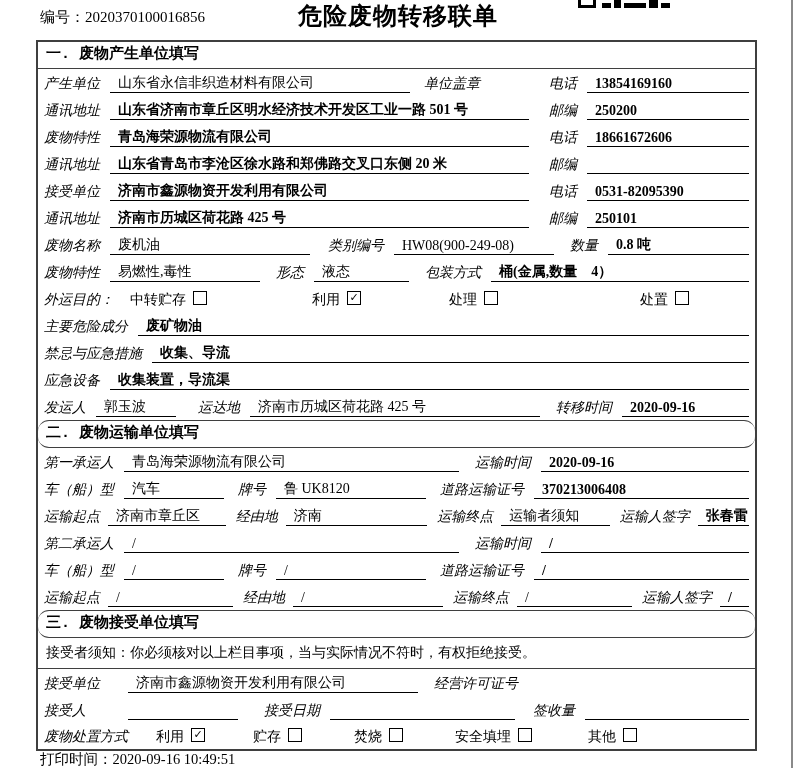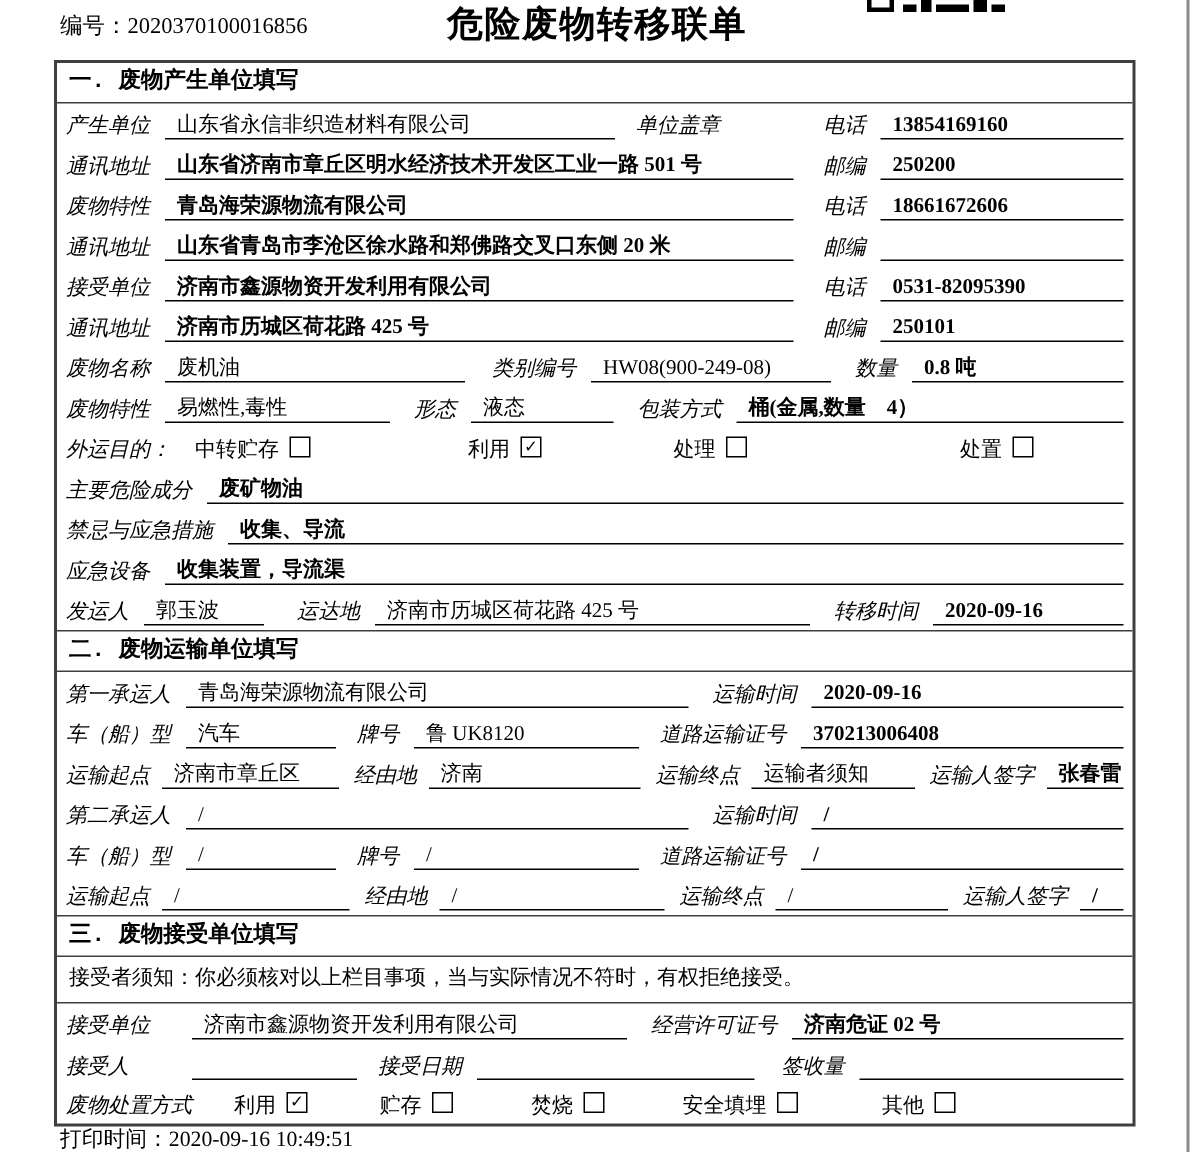--- a/index.html
+++ b/index.html
@@ -26,21 +26,21 @@
 
   .form{
     position:absolute;left:36px;top:40px;width:721px;
     border:2px solid #3f3f3f;box-sizing:border-box;background:#fff;
   }
   .sec-title{
     height:26px;line-height:26px;padding-left:8px;
     font-family:Liberation Mono, monospace;font-weight:bold;font-size:15px;
     border-bottom:1.5px solid #3f3f3f;
   }
-  .sec-title.mid{border-top:1.5px solid #3f3f3f;}
+  .sec-title.mid{border-top:1.5px solid #3f3f3f;border-radius:11px;}
   .notice{height:32px;line-height:32px;padding-left:8px;border-bottom:1.5px solid #3f3f3f;white-space:nowrap;}
   .row{display:flex;align-items:flex-end;height:24px;padding:0 6px 3px 6px;box-sizing:content-box;white-space:nowrap;}
   .row.h26{height:23px;}
   .zoneL{display:flex;width:505px;flex:0 0 505px;align-items:flex-end;}
   .zoneR{display:flex;flex:1;align-items:flex-end;}
   .lbl{flex:0 0 auto;margin-right:10px;font-style:italic;}
   .val{border-bottom:1px solid #000;padding:0 4px 0 8px;overflow:hidden;min-height:17px;box-sizing:border-box;}
   .val.grow{flex:1 1 auto;font-weight:bold;}
   .cbwrap{display:inline-flex;}
   .cb{
@@ -259,27 +259,26 @@
       <span class="val grow">/</span>
     </div>
 
     <div class="sec-title mid">三. 废物接受单位填写</div>
     <div class="notice" style="height:30px;line-height:30px">接受者须知：你必须核对以上栏目事项，当与实际情况不符时，有权拒绝接受。</div>
 
     <div class="row">
       <span class="lbl" style="margin-right:28px">接受单位</span>
       <span class="val" style="width:290px">济南市鑫源物资开发利用有限公司</span>
       <span class="lbl" style="margin-left:16px">经营许可证号</span>
-      <span class="val grow">济南危证 02 号</span>
     </div>
 
     <div class="row">
       <span class="lbl" style="margin-right:42px">接受人</span>
       <span class="val" style="width:110px"></span>
-      <span class="lbl" style="margin-left:14px">接受日期</span>
+      <span class="lbl" style="margin-left:26px">接受日期</span>
       <span class="val" style="width:185px"></span>
       <span class="lbl" style="margin-left:18px">签收量</span>
       <span class="val grow"></span>
     </div>
 
     <div class="row h26">
       <span class="lbl">废物处置方式</span>
       <span class="cbwrap" style="margin-left:18px">
         <span>利用</span>
         <span class="cb">✓</span>

